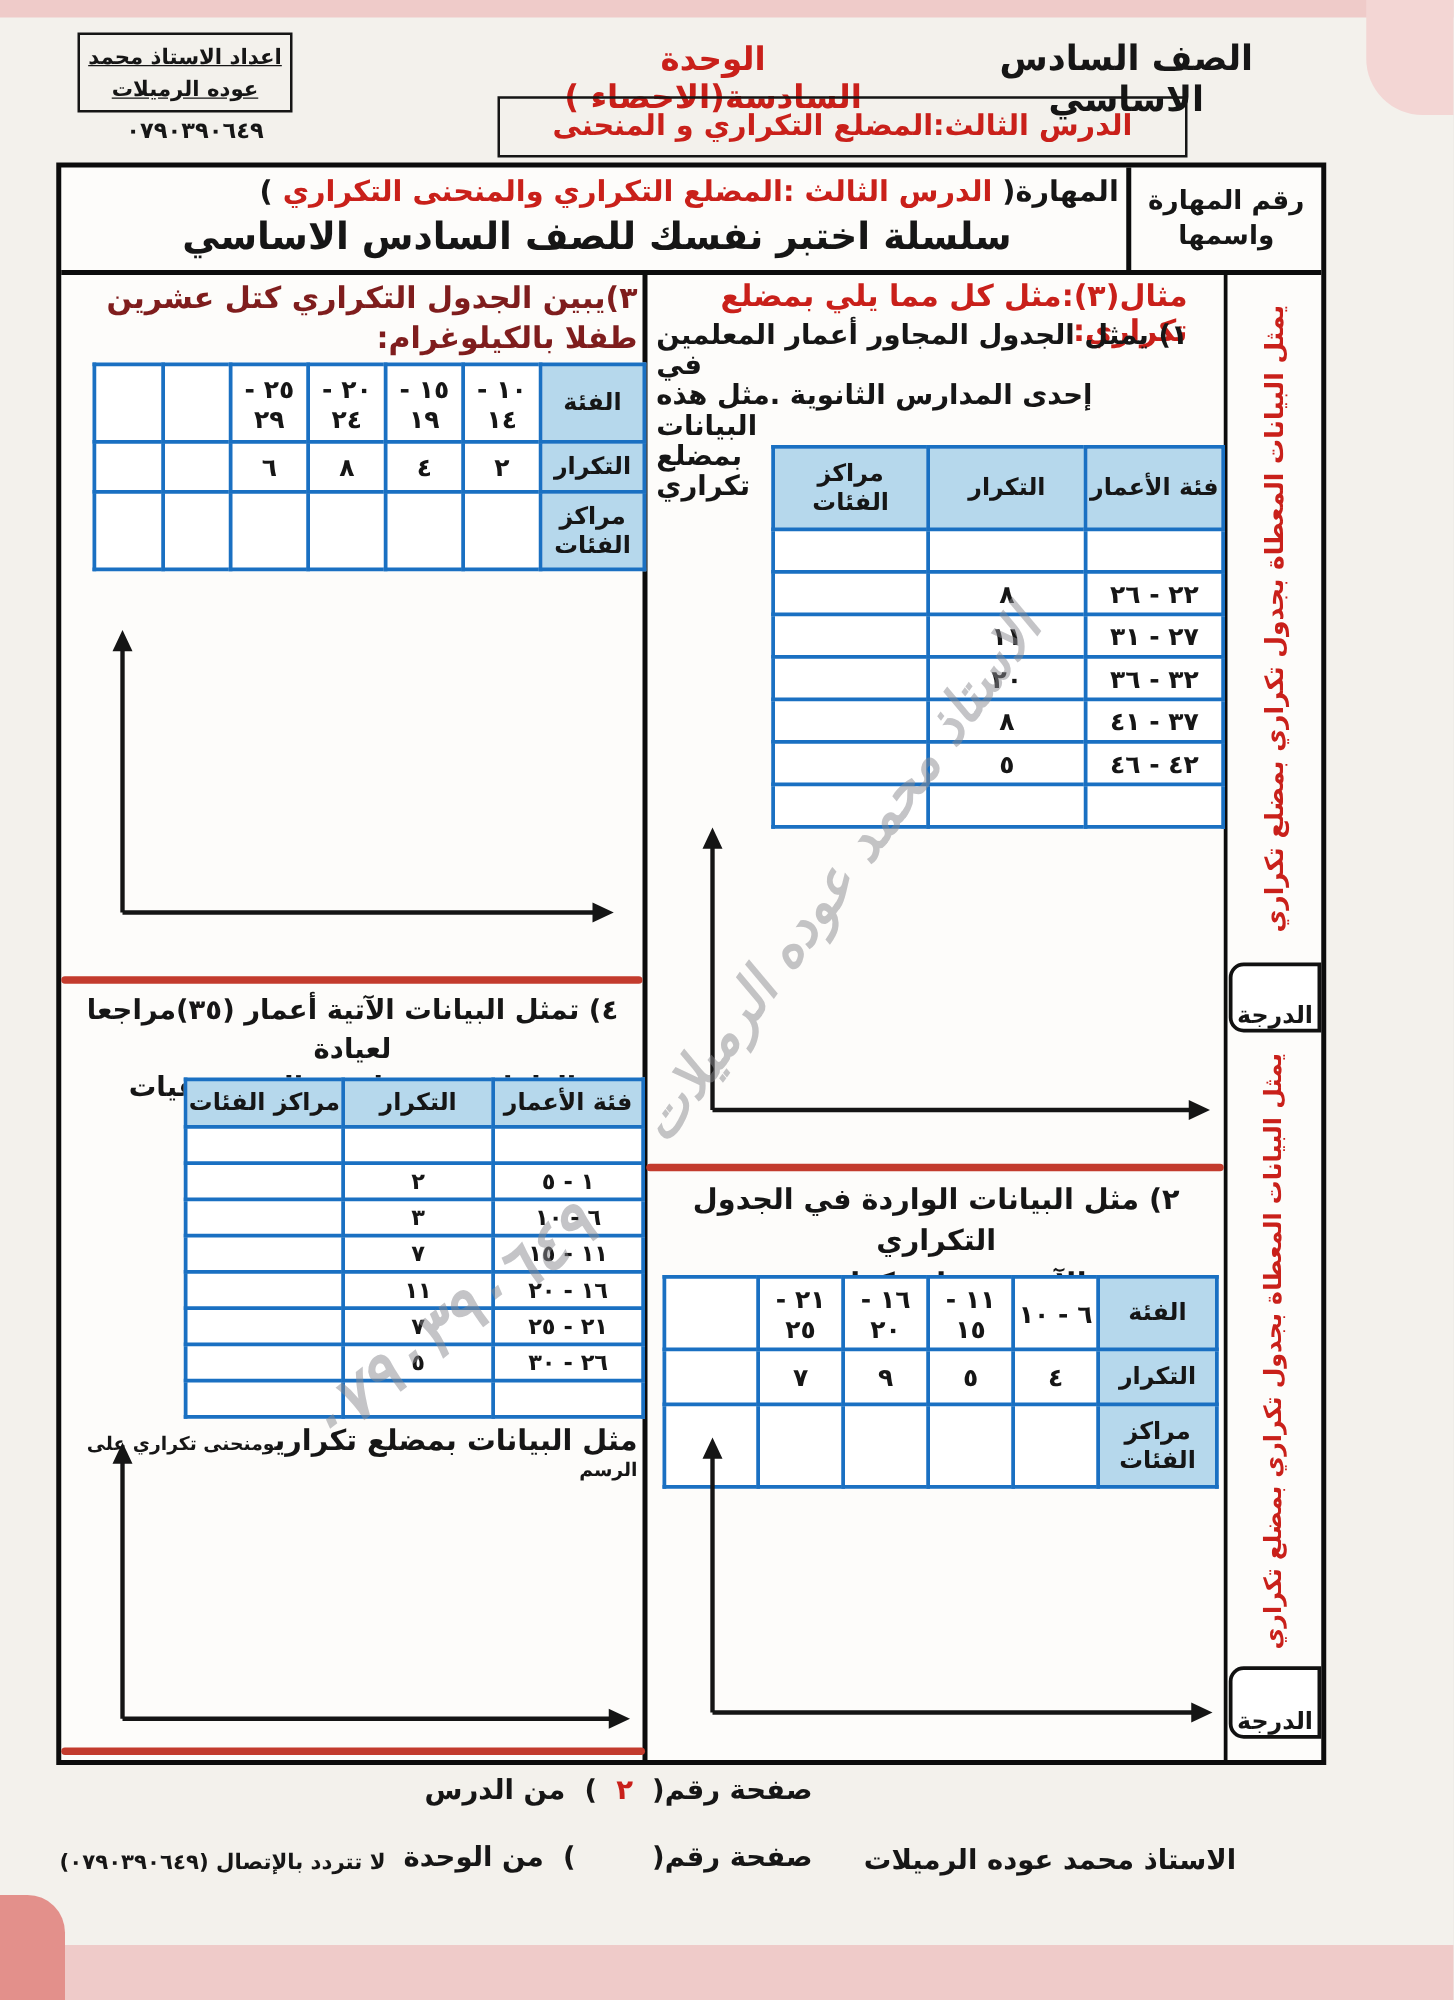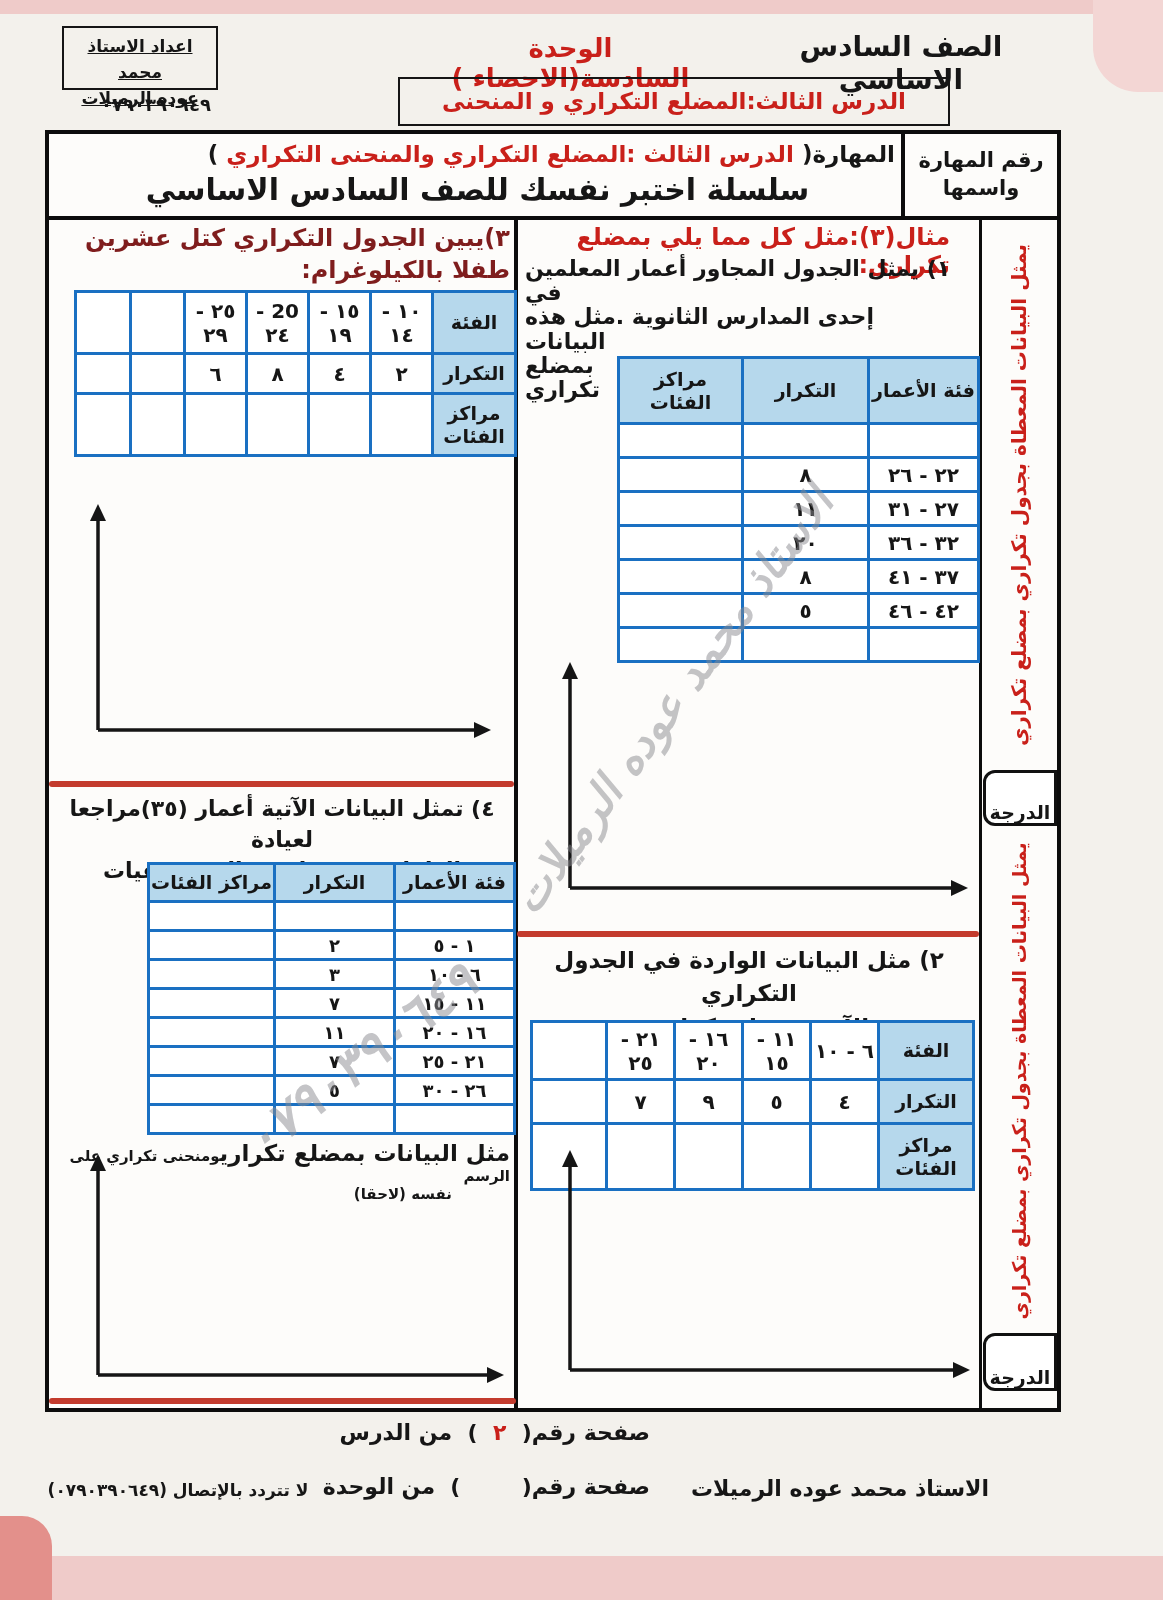--- a/index.html
+++ b/index.html
@@ -11,21 +11,21 @@
   .rtl { direction:rtl; unicode-bidi:embed; }
   .red { color:#c9201a; }
 
   
   .strip-top { left:0; top:0; width:1163px; height:14px; background:#efcbc9; }
   .blob-tr { left:1093px; top:0; width:70px; height:92px; background:#f3d6d4; border-radius:0 0 0 45px; }
   .strip-bottom { left:0; top:1556px; width:1163px; height:44px; background:#efcbc9; }
   .blob-bl { left:0; top:1516px; width:52px; height:84px; background:#e3908b; border-radius:0 30px 0 0; }
 
   
-  .prep-box { left:62px; top:26px; width:156px; height:64px; border:2.5px solid #151515;
+  .prep-box { left:62px; top:26px; width:172px; height:64px; border:2.5px solid #151515;
               text-align:center; padding-top:5px; }
   .prep-line { font-size:17px; font-weight:bold; text-decoration:underline; line-height:26px; }
   .prep-phone { left:62px; top:94px; width:188px; text-align:center; font-size:18px; font-weight:bold; }
   .grade-title { left:740px; top:30px; width:322px; text-align:center; font-size:28px; font-weight:bold; }
   .unit-title { left:418px; top:33px; width:305px; text-align:center; font-size:26px; font-weight:bold; color:#c9201a; }
   .lesson-box { left:398px; top:77px; width:552px; height:49px; border:2.5px solid #151515;
                 text-align:center; line-height:45px; font-size:23px; font-weight:bold; color:#c9201a; }
 
   
   .frame { left:45px; top:130px; width:1016px; height:1282px; border:4px solid #0c0c0c; background:#fdfcfa; }
@@ -251,21 +251,21 @@
         <col style="width:62px">
         <col style="width:62px">
         <col style="width:54px">
         <col style="width:55px">
       </colgroup>
     <tbody>
         <tr style="height:62px">
       <td class="hd">الفئة</td>
       <td>١٠ - ١٤</td>
       <td>١٥ - ١٩</td>
-      <td>20 - ٢٤</td>
+      <td>٢٠ - ٢٤</td>
       <td>٢٥ - ٢٩</td>
       <td></td>
       <td></td>
     </tr>
     <tr style="height:40px">
       <td class="hd">التكرار</td>
       <td>٢</td>
       <td>٤</td>
       <td>٨</td>
       <td>٦</td>
@@ -347,21 +347,20 @@
     <tr style="height:29px">
           <td></td>
           <td></td>
           <td></td>
         </tr>
   </tbody>
     </table>
 
   <div class="abs q4-note rtl">
     <div><span class="big">مثل البيانات بمضلع تكراري</span><span class="small">ومنحنى تكراري على الرسم</span></div>
-    <div class="line2">نفسه (لاحقا)</div>
   </div>
 
   <svg class="axes" style="left:80px;top:1152px" width="426" height="233" viewBox="0 0 426 233">
     <line x1="18" y1="223" x2="18" y2="12"></line>
     <polygon points="18,2 10,19 26,19"></polygon>
     <line x1="18" y1="223" x2="410" y2="223"></line>
     <polygon points="424,223 407,215 407,231"></polygon>
   </svg>
 
   <div class="abs redline" style="left:49px;top:1398px;width:467px;height:6px"></div>

